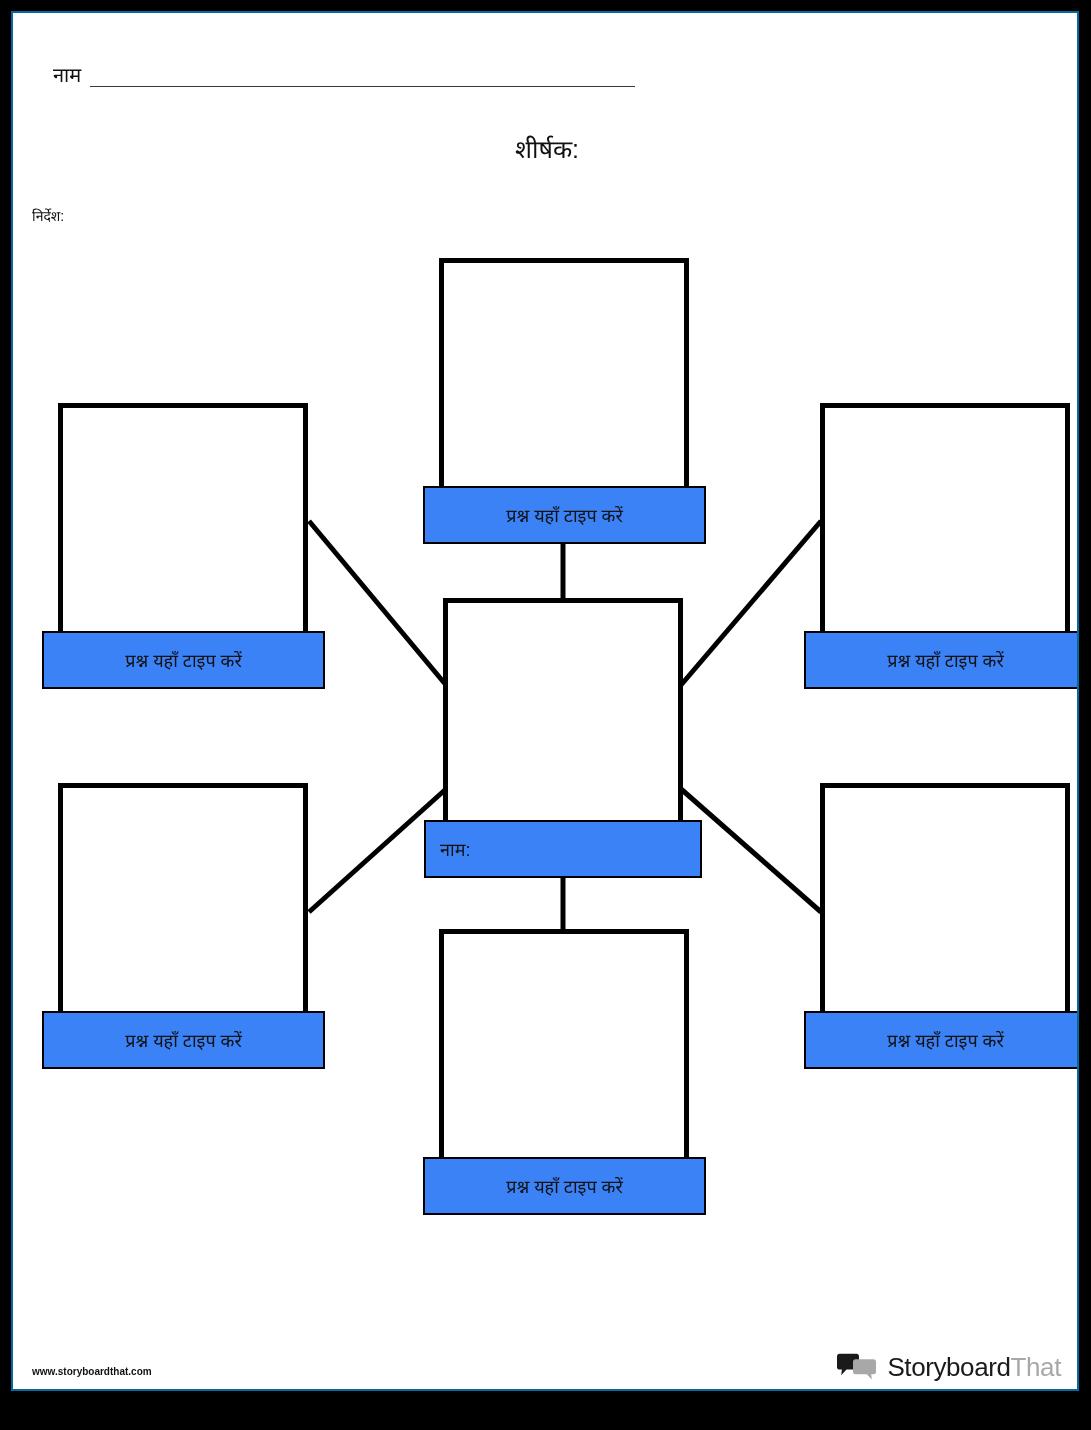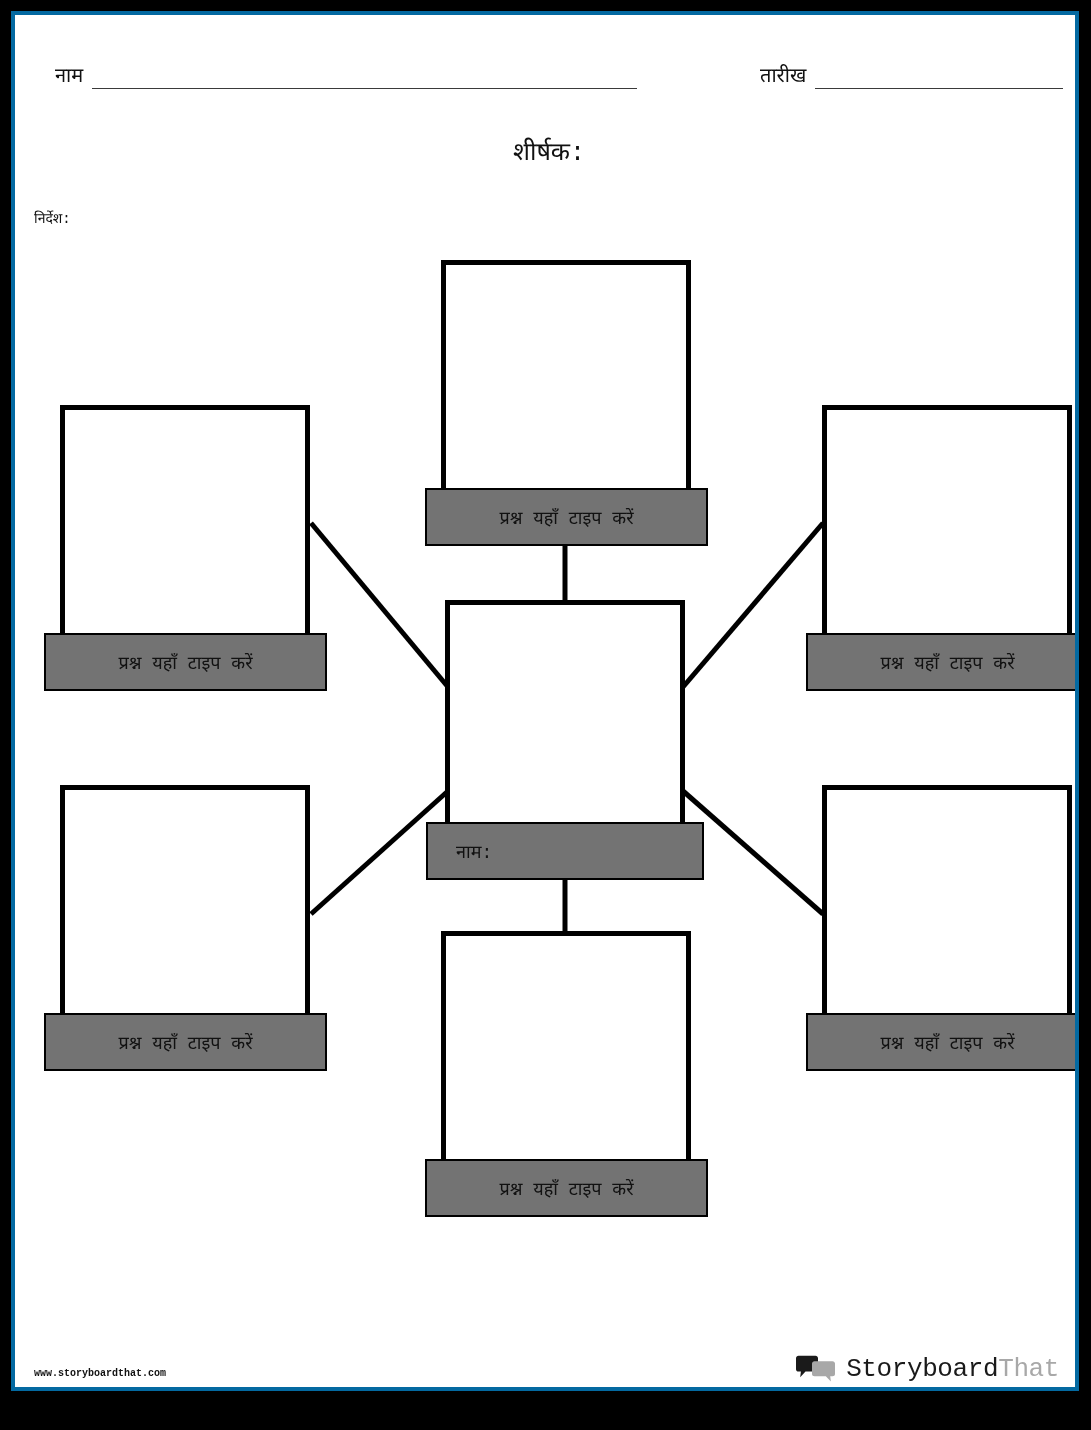--- a/index.html
+++ b/index.html
@@ -14,24 +14,23 @@
   }
 
   
   #page {
     position: absolute;
     left: 11px;
     top: 11px;
     width: 1068px;
     height: 1380px;
     background: #ffffff;
-    border: 4px solid #0369a1;
+    border: 2px solid #0369a1;
     box-sizing: border-box;
     overflow: hidden;
-    font-family: Liberation Mono, monospace;
   }
 
   
   .hdr-row {
     position: absolute;
     top: 52px;
     left: 0;
     width: 1068px;
     height: 32px;
   }
@@ -99,29 +98,29 @@
     top: 0;
     border: 5px solid #000000;
     border-bottom: none;
     background: #ffffff;
     box-sizing: border-box;
   }
   .node-caption {
     position: absolute;
     left: 0;
     border: 2px solid #000000;
-    background: #737373;
+    background: #3b82f6;
     box-sizing: border-box;
     display: flex;
     align-items: center;
     font-size: 18px;
     color: #111111;
   }
   .cap-center { justify-content: center; }
-  .cap-left { justify-content: flex-start; padding-left: 28px; }
+  .cap-left { justify-content: flex-start; padding-left: 14px; }
 
   
   .sat .node-frame { width: 250px; height: 233px; }
   .sat .node-caption { width: 283px; height: 58px; top: 228px; left: -16px; }
   .sat { width: 283px; height: 286px; }
 
   
   #node-top      { left: 426px; top: 245px; }
   #node-left-up  { left: 45px;  top: 390px; }
   #node-right-up { left: 807px; top: 390px; }
@@ -165,24 +164,20 @@
 
 <div id="page">
 
   <div class="hdr-row">
 
     <div class="field" id="name-field">
       <span class="field-label">नाम</span>
       <span class="field-rule"></span>
     </div>
 
-    <div class="field" id="date-field">
-      <span class="field-label">तारीख</span>
-      <span class="field-rule"></span>
-    </div>
 
   </div>
 
   <div id="sheet-title">शीर्षक:</div>
 
   <div id="directions">निर्देश:</div>
 
   <div id="diagram">
 
     <svg id="connectors" viewBox="0 0 1068 1380" xmlns="http://www.w3.org/2000/svg">

